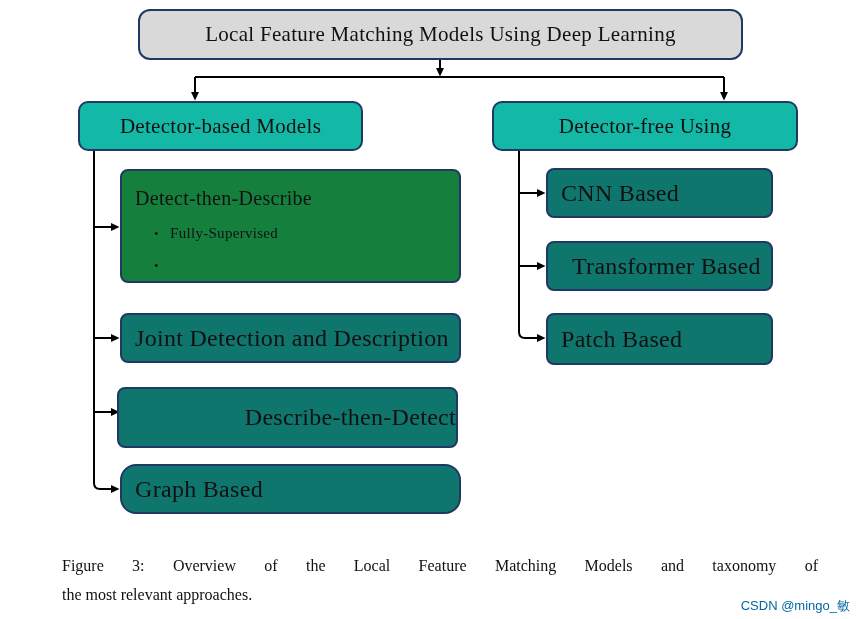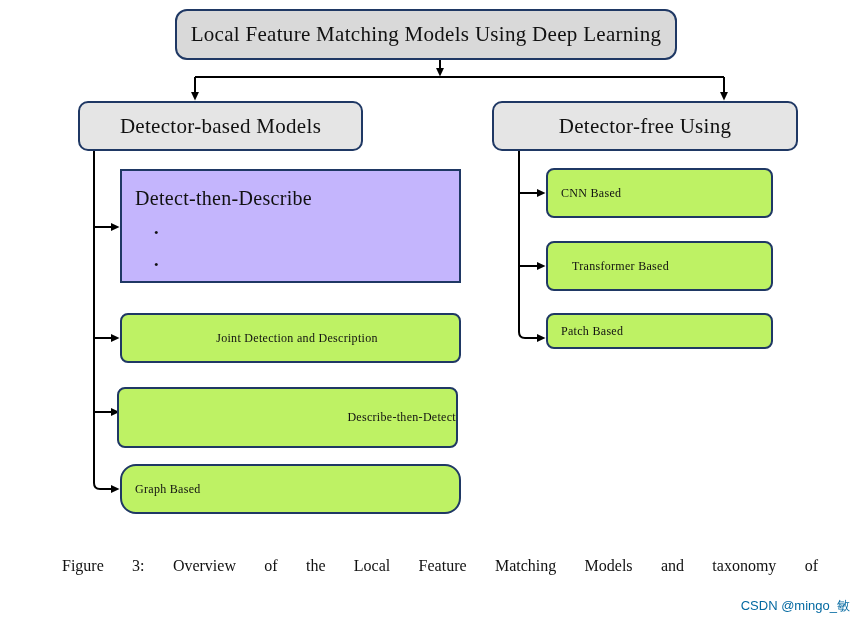--- a/index.html
+++ b/index.html
@@ -29,35 +29,35 @@
     align-items: center;
     justify-content: center;
     letter-spacing: 0.3px;
   }
   .root-box {
     background: #d9d9d9;
     border-radius: 12px;
     font-size: 21px;
   }
   .cat-box {
-    background: #e5e5e5;
+    background: #14b8a6;
     border-radius: 10px;
     font-size: 21px;
   }
   .leaf-box {
-    background: #bef264;
+    background: #0f766e;
     border-radius: 8px;
-    font-size: 12px;
+    font-size: 24px;
     justify-content: flex-start;
     padding-left: 13px;
     font-family: Liberation Serif, serif;
   }
   .leaf-box-big {
-    background: #c4b5fd;
-    border-radius: 0;
+    background: #15803d;
+    border-radius: 8px;
     display: block;
     padding: 13px 10px 8px 13px;
   }
   .leaf-title {
     font-size: 20px;
     line-height: 28px;
     letter-spacing: 0.3px;
   }
   .bullet-row {
     display: flex;
@@ -119,58 +119,60 @@
     <path d="M94,227 H111" marker-end="url(#arr)"></path>
     <path d="M94,338 H111" marker-end="url(#arr)"></path>
     <path d="M94,412 H111" marker-end="url(#arr)"></path>
 
     <path d="M519,151 V332 Q519,338 525,338 H537" marker-end="url(#arr)"></path>
     <path d="M519,193 H537" marker-end="url(#arr)"></path>
     <path d="M519,266 H537" marker-end="url(#arr)"></path>
   </g>
 </svg>
 
-<div class="box root-box" style="left:138px; top:9px; width:502px; height:51px;margin-left:37px;">
+<div class="box root-box" style="left:138px; top:9px; width:605px; height:51px;">
   <span>Local Feature Matching Models Using Deep Learning</span>
 </div>
 
 <div class="box cat-box" style="left:78px; top:101px; width:285px; height:50px;">
   <span>Detector-based Models</span>
 </div>
 <div class="box cat-box" style="left:492px; top:101px; width:306px; height:50px;">
   <span>Detector-free Using</span>
 </div>
 
 <div class="box leaf-box-big" style="left:120px; top:169px; width:341px; height:114px;">
   <div class="leaf-title">Detect-then-Describe</div>
   <div class="bullet-row">
     <span class="bullet-dot">•</span>
+    <span>Fully-Supervised</span>
   </div>
   <div class="bullet-row">
     <span class="bullet-dot">•</span>
   </div>
 </div>
 
-<div class="box leaf-box" style="left:120px; top:313px; width:341px; height:50px;justify-content:center;">
+<div class="box leaf-box" style="left:120px; top:313px; width:341px; height:50px;">
   <span>Joint Detection and Description</span>
 </div>
 <div class="box leaf-box" style="left:117px; top:387px; width:341px; height:61px;justify-content:flex-end;">
   <span>Describe-then-Detect</span>
 </div>
 <div class="box leaf-box" style="left:120px; top:464px; width:341px; height:50px;border-radius:16px;">
   <span>Graph Based</span>
 </div>
 
 <div class="box leaf-box" style="left:546px; top:168px; width:227px; height:50px;">
   <span>CNN Based</span>
 </div>
 <div class="box leaf-box" style="left:546px; top:241px; width:227px; height:50px;padding-left:24px;">
   <span>Transformer Based</span>
 </div>
-<div class="box leaf-box" style="left:546px; top:313px; width:227px; height:36px;">
+<div class="box leaf-box" style="left:546px; top:313px; width:227px; height:52px;">
   <span>Patch Based</span>
 </div>
 
 <div class="caption">
   <span class="caption-line1">Figure 3: Overview of the Local Feature Matching Models and taxonomy of</span>
+  <span class="caption-line2">the most relevant approaches.</span>
 </div>
 
 <div class="watermark">CSDN @mingo_敏</div>
 
 </body></html>

